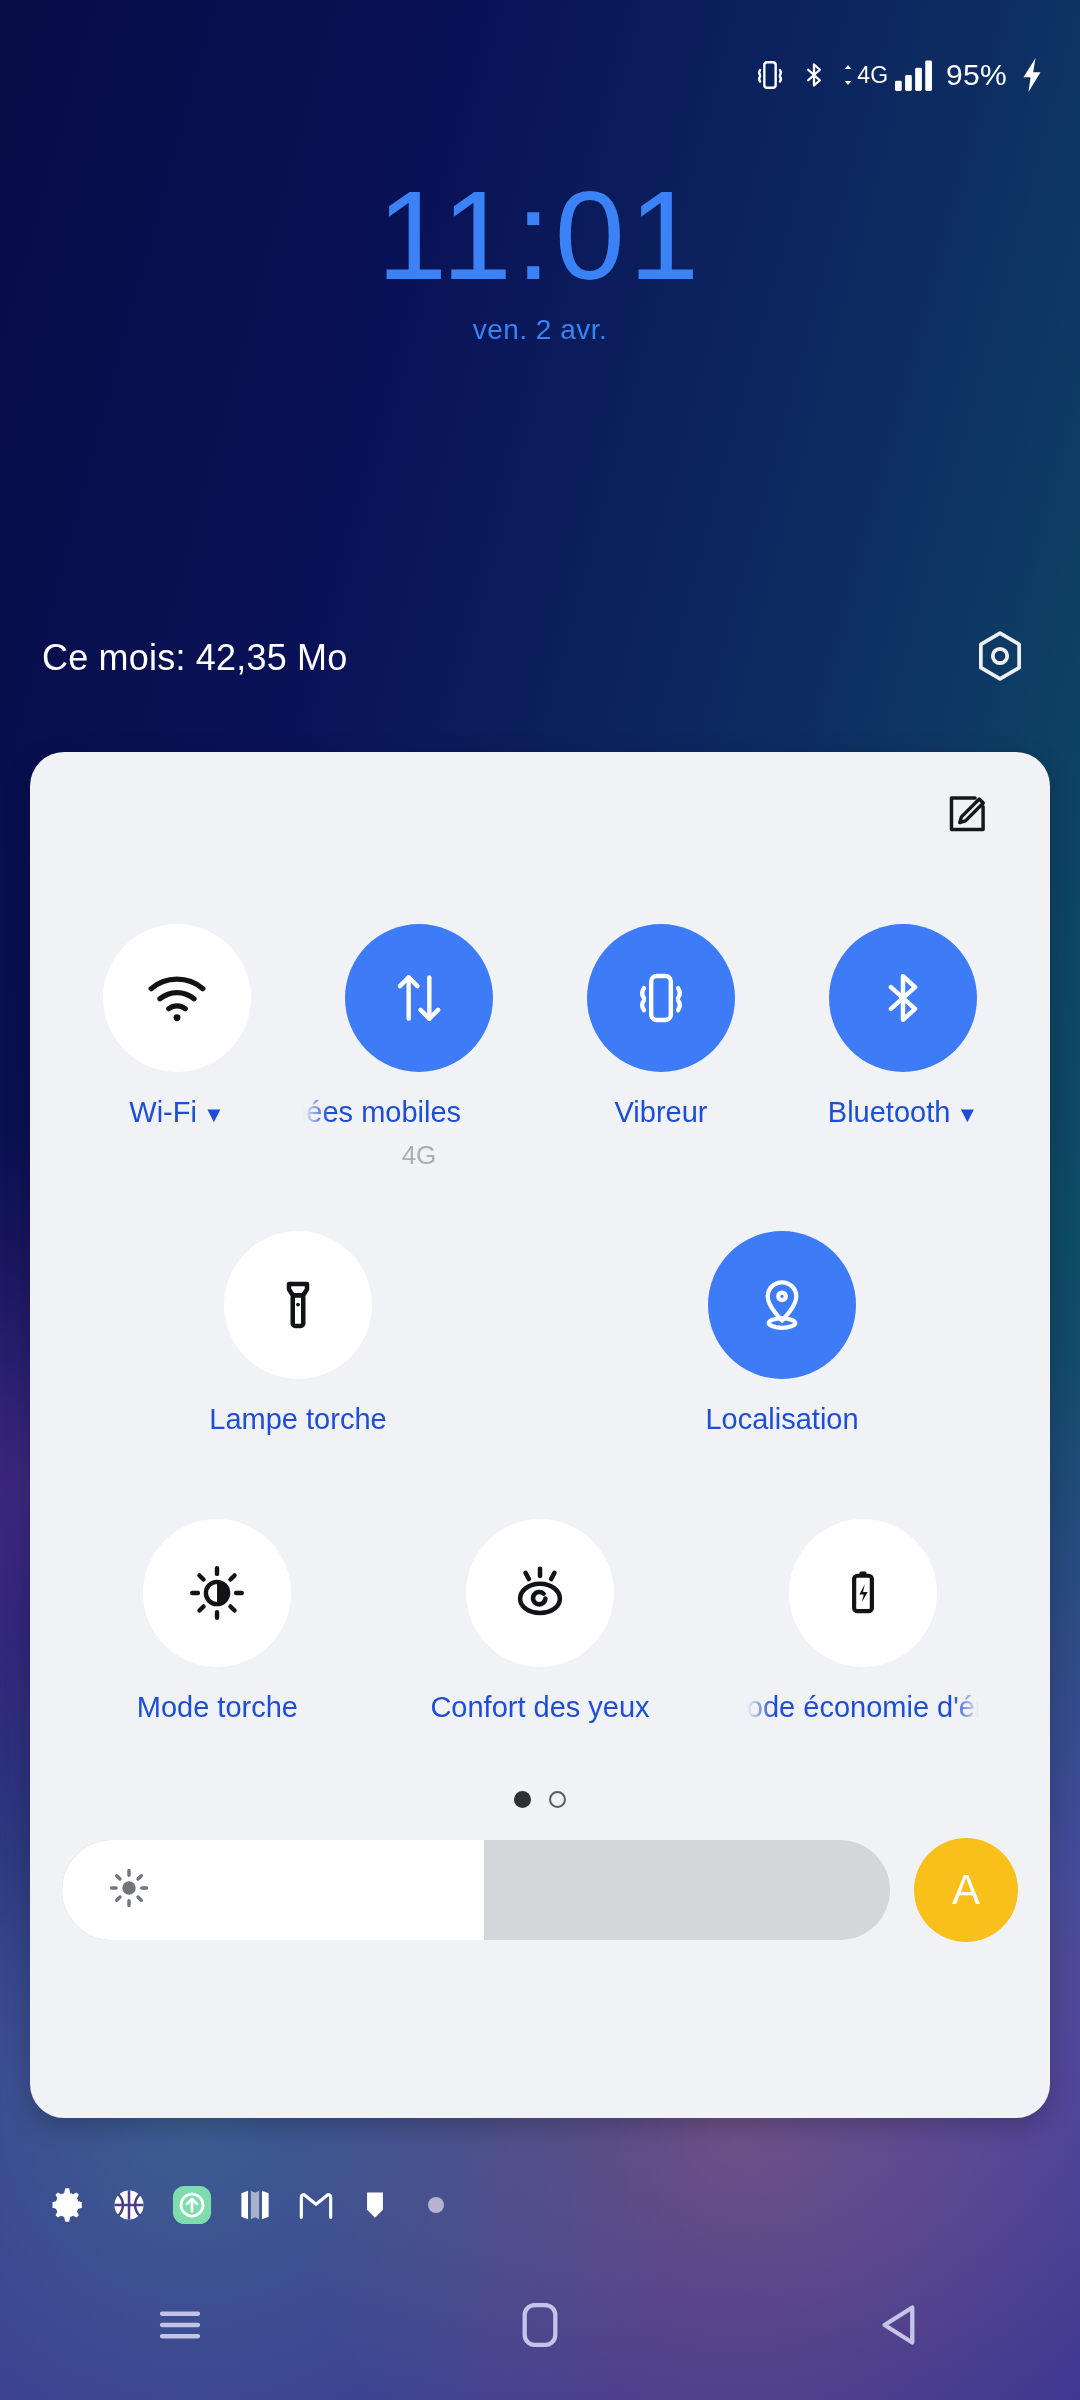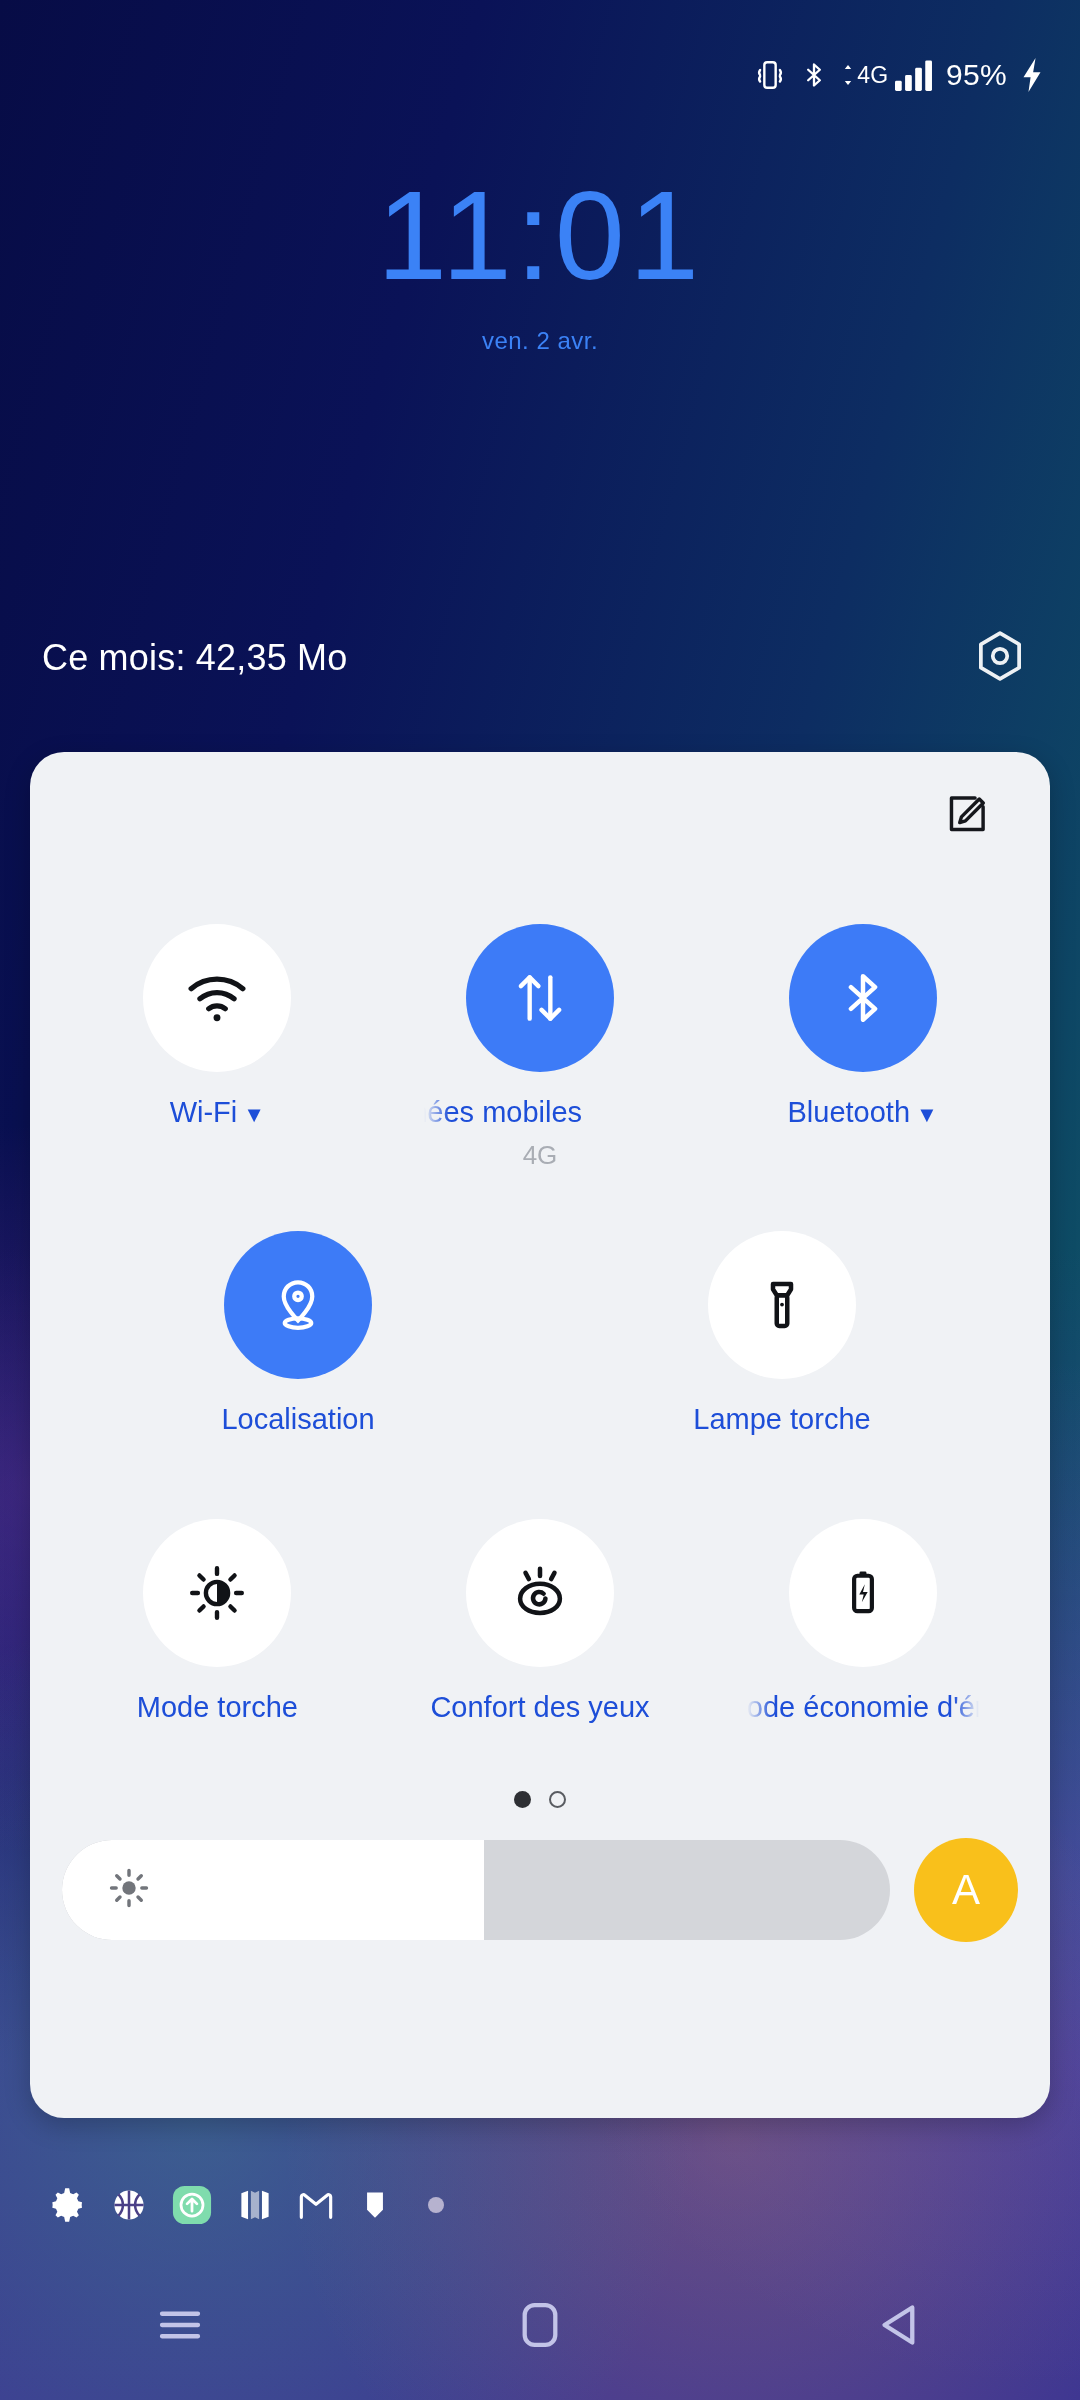--- a/index.html
+++ b/index.html
@@ -32,21 +32,21 @@
     position:absolute; top:0; left:0; right:0; height:150px;
     display:flex; align-items:center; justify-content:flex-end;
     padding-right:36px; gap:13px; color:#fff;
   }
   #statusbar svg{display:block;}
   .batt-text{ font-size:30px; letter-spacing:.3px; font-weight:400; }
 
   
   #clockblock{ position:absolute; top:170px; left:0; right:0; text-align:center; color:#3b82f6; }
   #clock{ font-size:126px; font-weight:300; letter-spacing:4px; line-height:1.05; }
-  #date{ font-size:24px; font-weight:400; margin-top:25px; letter-spacing:.5px; }
+  #date{ font-size:28px; font-weight:400; margin-top:12px; letter-spacing:.5px; }
 
   
   #datarow{
     position:absolute; top:622px; left:0; right:0; height:72px;
     display:flex; align-items:center; justify-content:space-between;
     padding:0 52px 0 42px; color:#fff;
   }
   #datausage{ font-size:36px; font-weight:400; letter-spacing:.2px; }
   #settings-hex{ opacity:.93; }
 
@@ -228,55 +228,65 @@
             <path d="M16 4v16"></path>
               <path d="M19.4 16.6 16 20l-3.4-3.4"></path>
           </svg>
         </div>
         <div class="tile-label marquee">
           <span>Données mobiles</span>
         </div>
         <div class="tile-sub">4G</div>
       </div>
 
+      <div class="tile">
+        <div class="tile-circle on">
+          <svg width="62" height="62" viewBox="0 0 24 24" fill="none" stroke="#fff" stroke-width="1.7" stroke-linecap="round">
+            <rect x="8.2" y="3.5" width="7.6" height="17" rx="2.1"></rect>
+            <path d="M5.4 8.2c-.95 1.3-.95 2.5 0 3.8M5.4 12.9c-.95 1.3-.95 2.5 0 3.8"></path>
+            <path d="M18.6 8.2c.95 1.3.95 2.5 0 3.8M18.6 12.9c.95 1.3.95 2.5 0 3.8"></path>
+          </svg>
+        </div>
+        <div class="tile-label">Vibreur</div>
+      </div>
 
       <div class="tile">
         <div class="tile-circle on">
           <svg width="58" height="66" viewBox="0 0 24 24" fill="none" stroke="#fff" stroke-width="1.85" stroke-linejoin="round" stroke-linecap="round">
             <path d="M7 7.5 17 16.5 12 21V3l5 4.5L7 16.5"></path>
           </svg>
         </div>
         <div class="tile-label">
           <span>Bluetooth</span><span style="font-size:22px;margin-left:6px;">▼</span>
         </div>
       </div>
     </div>
 
     <div class="tile-row row-gap-2">
+
+      <div class="tile">
+        <div class="tile-circle">
+          <svg width="60" height="60" viewBox="0 0 24 24" fill="none" stroke="#111317" stroke-width="1.8" stroke-linejoin="round">
+            <path d="M8.4 3.6h7.2v2.1l-1.5 2.4h-4.2L8.4 5.7z"></path>
+            <rect x="9.9" y="8.1" width="4.2" height="12.3" rx="1"></rect>
+            <circle cx="12" cy="11.8" r="0.75" fill="#111317" stroke="none"></circle>
+          </svg>
+        </div>
+        <div class="tile-label">Lampe torche</div>
+      </div>
 
       <div class="tile">
         <div class="tile-circle on">
           <svg width="60" height="60" viewBox="0 0 24 24" fill="none" stroke="#fff" stroke-width="1.7" stroke-linecap="round">
             <path d="M12 2.9c-3.2 0-5.7 2.5-5.7 5.7 0 4.1 5.7 9.6 5.7 9.6s5.7-5.5 5.7-9.6c0-3.2-2.5-5.7-5.7-5.7z"></path>
             <circle cx="12" cy="8.5" r="1.5"></circle>
             <ellipse cx="12" cy="19.2" rx="5.3" ry="1.9"></ellipse>
           </svg>
         </div>
         <div class="tile-label">Localisation</div>
-      </div>
-
-      <div class="tile">
-        <div class="tile-circle">
-          <svg width="60" height="60" viewBox="0 0 24 24" fill="none" stroke="#111317" stroke-width="1.8" stroke-linejoin="round">
-            <path d="M8.4 3.6h7.2v2.1l-1.5 2.4h-4.2L8.4 5.7z"></path>
-            <rect x="9.9" y="8.1" width="4.2" height="12.3" rx="1"></rect>
-            <circle cx="12" cy="11.8" r="0.75" fill="#111317" stroke="none"></circle>
-          </svg>
-        </div>
-        <div class="tile-label">Lampe torche</div>
       </div>
 
 
     </div>
 
     <div class="tile-row row-gap-3">
 
 
       <div class="tile">
         <div class="tile-circle">

